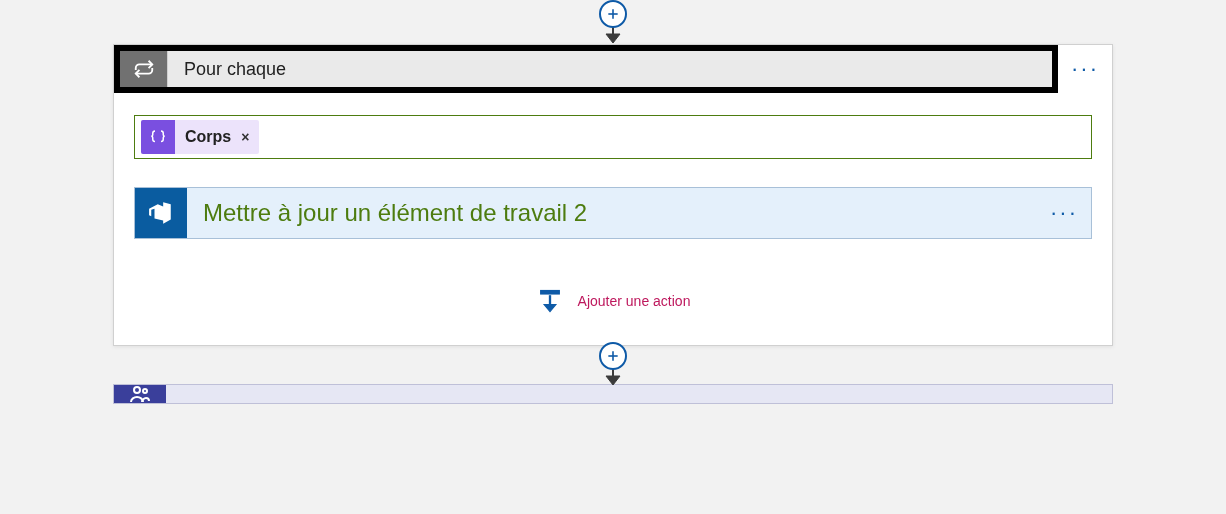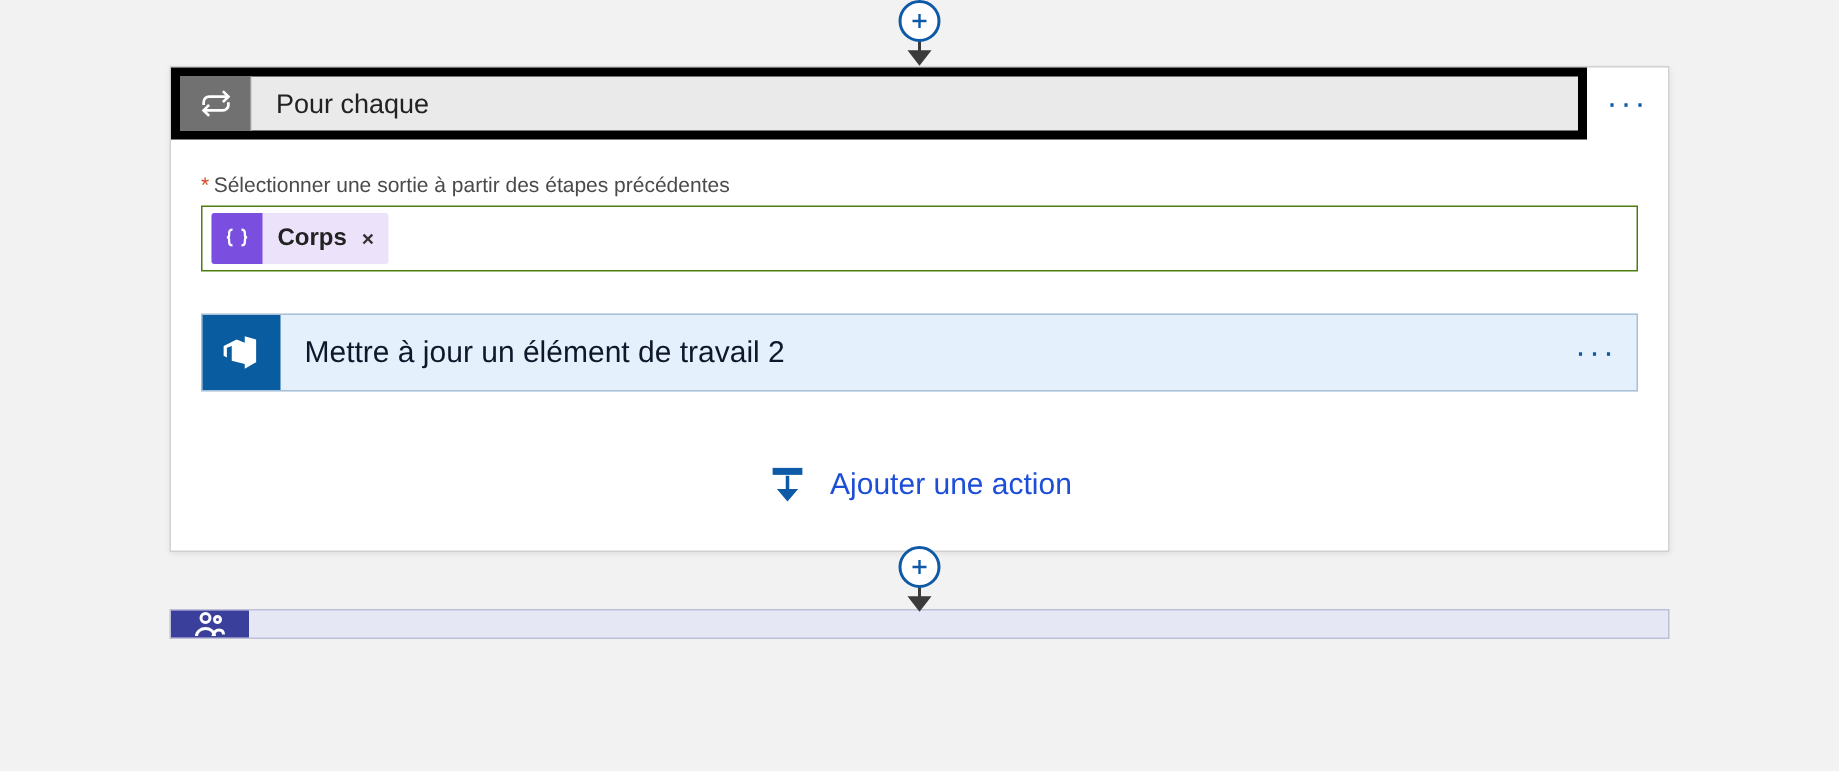--- a/index.html
+++ b/index.html
@@ -86,26 +86,26 @@
       margin-top:28px;
       border:1px solid #a8c0d8;
       background:#e4f0fb;
       display:flex; align-items:stretch;
       height:52px;
     }
     .inner-action-icon {
       width:52px; background:#0a5ca0; display:flex; align-items:center; justify-content:center;
     }
     .inner-action-icon svg { width:26px; height:26px; }
-    .inner-action-title { flex:1; display:flex; align-items:center; padding-left:16px; font-size:20px; color:#0f172a;text-align:center; }
+    .inner-action-title { flex:1; display:flex; align-items:center; padding-left:16px; font-size:24px; color:#4d7c0f;text-align:center; }
     .inner-action-menu { width:54px; display:flex; align-items:center; justify-content:center; color:#0e5aa7; font-size:22px; letter-spacing:2px; cursor:pointer; }
 
     .add-action-row { display:flex; align-items:center; justify-content:center; gap:14px; margin-top:48px; }
     .add-action-row svg { width:28px; height:28px; stroke:#0e5aa7; fill:#0e5aa7; }
-    .add-action-label { color:#1d4ed8; font-size:20px; cursor:pointer; }
+    .add-action-label { color:#be185d; font-size:14px; cursor:pointer; }
 
     .connector-bottom { display:flex; flex-direction:column; align-items:center; margin-top:-2px; }
 
     .next-step {
       margin-top:-2px;
       width:100%;
       background:#e6e7f4;
       border:1px solid #bfc0d8;
       display:flex; align-items:stretch;
       height:20px; 
@@ -143,23 +143,20 @@
             <polyline points="7 21 3 17 7 13"></polyline>
             <path d="M21 11v2a4 4 0 0 1-4 4H3"></path>
           </svg>
         </div>
         <div class="foreach-title">Pour chaque</div>
       </div>
       <div class="ellipsis-btn">···</div>
     </div>
 
     <div class="card-body">
-      <div class="field-label">
-        <span class="req">*</span><span>Sélectionner une sortie à partir des étapes précédentes</span>
-      </div>
       <div class="token-input">
         <div class="token">
           <div class="token-icon">
             <svg viewBox="0 0 24 24">
               <path d="M8 4c-2 0-3 1-3 3v2c0 1-.5 2-2 2 1.5 0 2 1 2 2v2c0 2 1 3 3 3"></path>
               <path d="M16 4c2 0 3 1 3 3v2c0 1 .5 2 2 2-1.5 0-2 1-2 2v2c0 2-1 3-3 3"></path>
             </svg>
           </div>
           <span class="token-label">Corps</span>
           <span class="token-remove">×</span>

